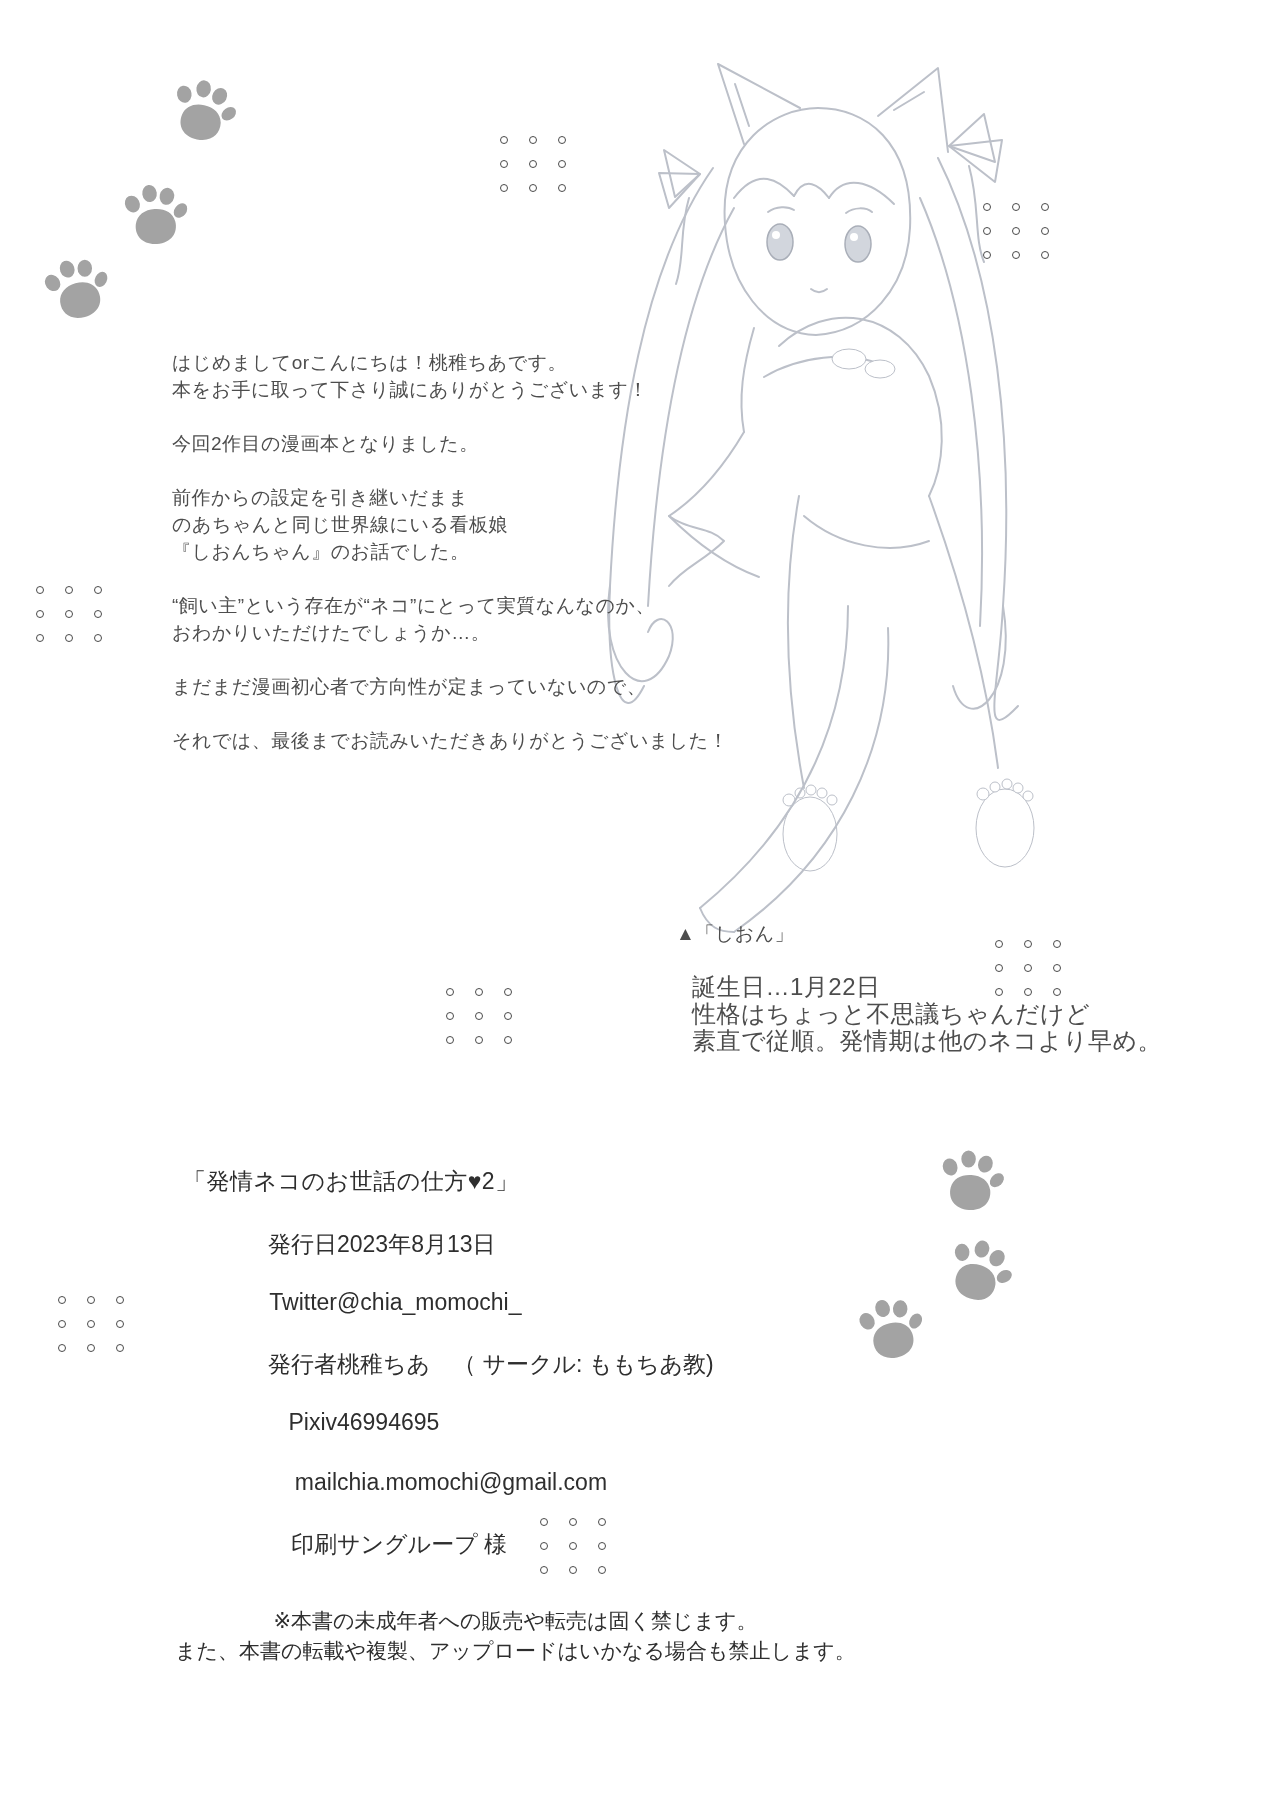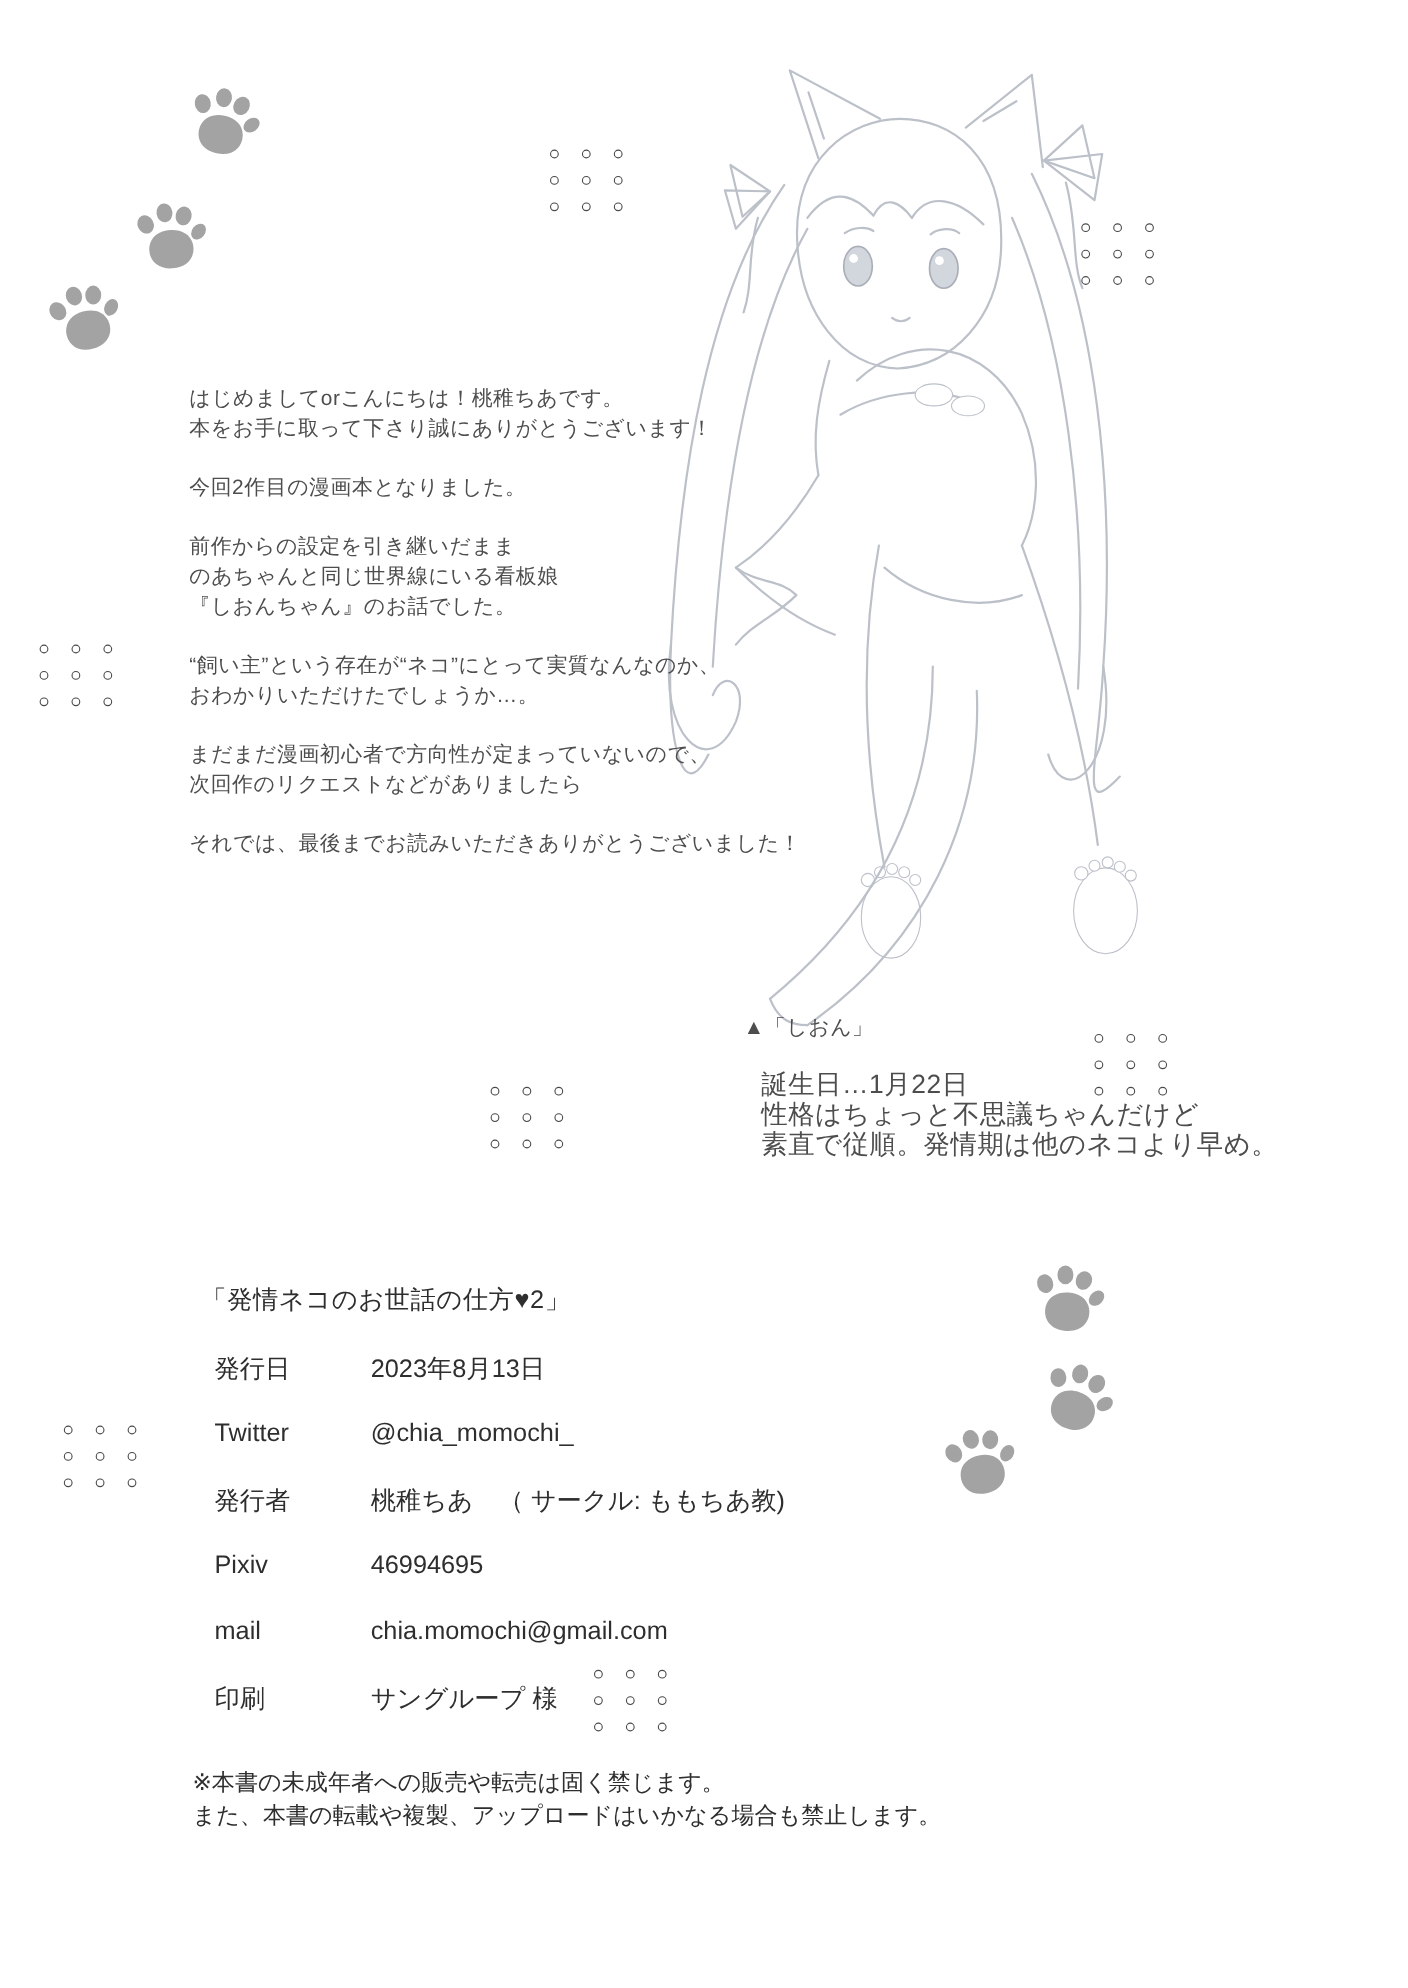--- a/index.html
+++ b/index.html
@@ -10,24 +10,24 @@
   }
   
   .afterword { position:absolute; left:172px; top:349px; width:560px;
     font-size:19px; line-height:27px; color:#4d4d4d; letter-spacing:0.5px; }
   .afterword p { margin:0 0 27px 0; }
   
   .char-caption { position:absolute; left:676px; top:921px; font-size:19px; color:#4d4d4d; letter-spacing:0.5px;text-align:right; }
   .char-info { position:absolute; left:692px; top:973px; font-size:24px; line-height:27px; color:#4d4d4d; letter-spacing:0.5px; }
   
   .c-title { position:absolute; left:183px; top:1166px; font-size:23px; color:#2e2e2e; letter-spacing:0.5px; }
-  .c-table { position:absolute; left:195px; top:1229px; font-size:23px; color:#2e2e2e; }
+  .c-table { position:absolute; left:195px; top:1229px; font-size:23px; color:#2e2e2e;text-align:right; }
   .c-row { display:flex; height:60px; align-items:flex-start; }
   .c-label { width:142px; flex:0 0 142px; }
-  .disclaimer { position:absolute; left:175px; top:1606px; font-size:21px; line-height:30px; color:#2e2e2e; }
+  .disclaimer { position:absolute; left:175px; top:1606px; font-size:21px; line-height:30px; color:#2e2e2e;text-align:center; }
   
   .paw { position:absolute; width:66px; height:66px; }
   .paw svg { width:100%; height:100%; fill:#a3a3a3; }
   .p1 { left:170px; top:78px;  transform:rotate(12deg); }
   .p2 { left:122px; top:182px; transform:rotate(-4deg); }
   .p3 { left:44px;  top:256px; transform:rotate(-16deg); }
   .p4 { left:938px; top:1148px; transform:rotate(4deg); }
   .p5 { left:946px; top:1238px; transform:rotate(18deg); }
   .p6 { left:858px; top:1296px; transform:rotate(-12deg); }
   
@@ -254,21 +254,20 @@
       <span style="display:block">前作からの設定を引き継いだまま</span>
       <span style="display:block">のあちゃんと同じ世界線にいる看板娘</span>
       <span style="display:block">『しおんちゃん』のお話でした。</span>
     </p>
     <p>
       <span style="display:block">“飼い主”という存在が“ネコ”にとって実質なんなのか、</span>
       <span style="display:block">おわかりいただけたでしょうか…。</span>
     </p>
     <p>
       <span style="display:block">まだまだ漫画初心者で方向性が定まっていないので、</span>
-      <span style="display:block">次回作のリクエストなどがありましたら</span>
     </p>
     <p>
       <span style="display:block">それでは、最後までお読みいただきありがとうございました！</span>
     </p>
   </div>
 
   <div class="char-caption">▲「しおん」</div>
   <div class="char-info">
     <span style="display:block">誕生日…1月22日</span>
     <span style="display:block">性格はちょっと不思議ちゃんだけど</span>

